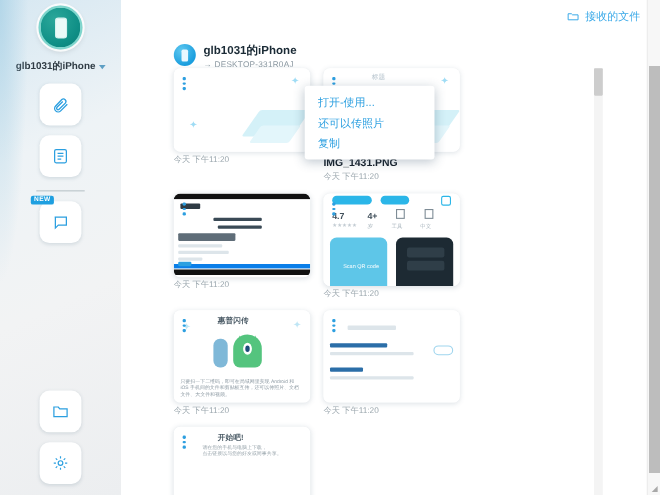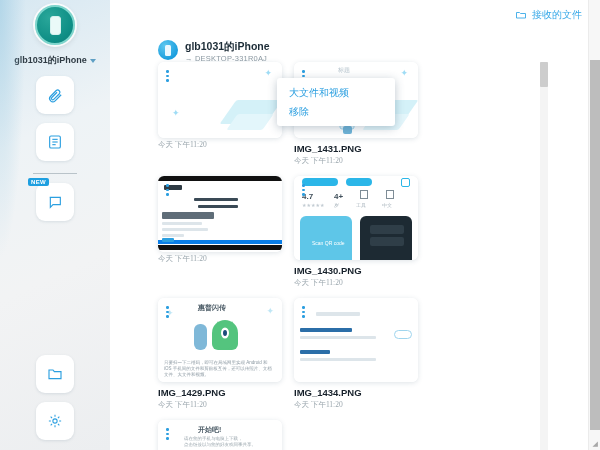--- a/index.html
+++ b/index.html
@@ -81,21 +81,21 @@
   }
   .cell{ width:124px; }
   .card{
     width:124px; height:76px; border-radius:6px; background:#fff;
     box-shadow:0 1px 5px rgba(60,90,110,.17);
     overflow:hidden; position:relative; cursor:pointer;
   }
   .card.tall{ height:84px; }
   .fname{ font-size:9.5px; font-weight:bold; color:#17212b; margin-top:5px;
           white-space:nowrap; overflow:hidden; }
-  .ftime{ font-size:7.5px; color:#9aa6ad; margin-top:2px;font-family:Liberation Serif, serif; }
+  .ftime{ font-size:7.5px; color:#9aa6ad; margin-top:2px; }
   .dots{ position:absolute; left:8px; top:8px; z-index:4; }
   .dots span{ display:block;width:2.5px;height:2.5px;border-radius:50%;background:#2d9fe0;margin-bottom:2px; }
 
   
   .th{ position:absolute; inset:0; }
   .th-1{ background:#fff; }
   .spark{ position:absolute; color:#9fdcf5; font-size:9px; }
   .robot{ position:absolute; left:40px; bottom:4px; width:26px;height:30px; }
   .diamond{ position:absolute; right:8px; bottom:14px; width:46px;height:24px;
             background:#cdeef7; transform:skewX(-35deg); border-radius:2px; opacity:.85;}
@@ -300,21 +300,20 @@
           <div style="position:absolute;left:18px;bottom:14px;font-size:5px;color:#fff;">Scan QR code</div>
           <div style="position:absolute;right:14px;bottom:26px;width:34px;height:9px;background:#2f3e48;border-radius:2px;"></div>
           <div style="position:absolute;right:14px;bottom:14px;width:34px;height:9px;background:#2f3e48;border-radius:2px;"></div>
         </div>
         <div class="dots">
             <span></span>
             <span></span>
             <span></span>
           </div>
       </div>
-      <div class="fname">IMG_1430.PNG</div>
       <div class="ftime">今天 下午11:20</div>
     </div>
 
     <div class="cell">
       <div class="card tall">
         <div class="th th-green">
           <div style="position:absolute;left:40px;top:5px;font-size:7px;color:#4b5b66;font-weight:bold;">惠普闪传</div>
           <div class="person" style="left:36px;top:26px;"></div>
           <div class="monster" style="left:54px;top:22px;">
             <svg width="26" height="30" viewBox="0 0 26 30">
@@ -329,41 +328,39 @@
           <div style="position:absolute;left:6px;right:6px;bottom:4px;font-size:4.5px;color:#8d9aa3;line-height:6px;">
             只要扫一下二维码，即可在局域网里实现 Android 和 iOS 手机间的文件和剪贴板互传，还可以传照片、文档文件、大文件和视频。
           </div>
         </div>
         <div class="dots">
             <span></span>
             <span></span>
             <span></span>
           </div>
       </div>
-      <div class="fname">IMG_1429.PNG</div>
       <div class="ftime">今天 下午11:20</div>
     </div>
 
     <div class="cell">
       <div class="card tall">
         <div class="th" style="background:#fff;">
           <div class="ln lite" style="left:22px;top:14px;width:44px;height:4px;"></div>
           <div class="ln" style="left:6px;top:30px;width:52px;height:4px;background:#2b6ea8;"></div>
           <div class="ln lite" style="left:6px;top:38px;width:76px;height:3px;"></div>
           <div style="position:absolute;right:6px;top:32px;width:18px;height:9px;border:1px solid #9fd5ee;border-radius:5px;"></div>
           <div class="ln" style="left:6px;top:52px;width:30px;height:4px;background:#2b6ea8;"></div>
           <div class="ln lite" style="left:6px;top:60px;width:76px;height:3px;"></div>
         </div>
         <div class="dots">
             <span></span>
             <span></span>
             <span></span>
           </div>
       </div>
-      <div class="fname">IMG_1434.PNG</div>
       <div class="ftime">今天 下午11:20</div>
     </div>
 
     <div class="cell">
       <div class="card" style="height:82px;">
         <div class="th th-start">
           <div style="position:absolute;left:40px;top:5px;font-size:7px;color:#4b5b66;font-weight:bold;">开始吧!</div>
           <div style="position:absolute;left:26px;top:16px;right:6px;font-size:4.5px;color:#9aa6ad;line-height:6px;">
             请在您的手机与电脑上下载，<br>点击链接以与您的好友或同事共享。
           </div>
@@ -377,22 +374,23 @@
       </div>
 
     </div>
 
     <div class="cell" style="height:0;"></div>
     <div class="cell" style="height:0;"></div>
 
   </div>
 
   <div id="ctx">
-    <div>大文件和视频</div>
-    <div>移除</div>
+    <div>打开-使用...</div>
+    <div>还可以传照片</div>
+    <div>复制</div>
   </div>
 
   <div class="vscroll">
     <div class="vthumb"></div>
   </div>
 
   <div class="outer-scroll">
     <div class="outer-thumb"></div>
     <div class="resize">◢</div>
   </div>

